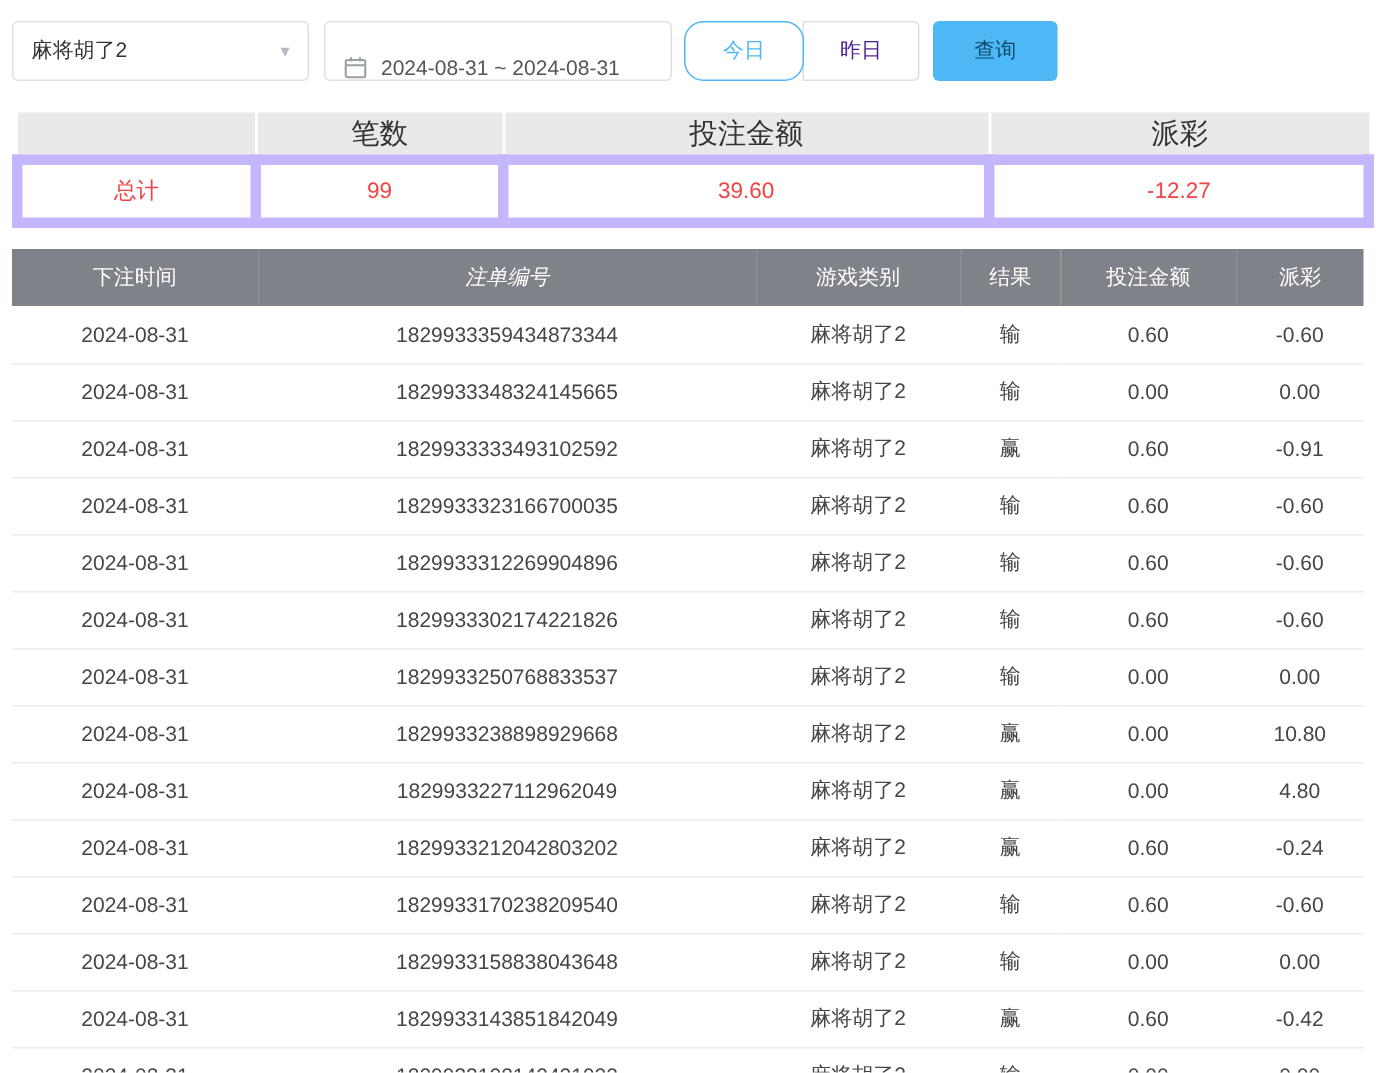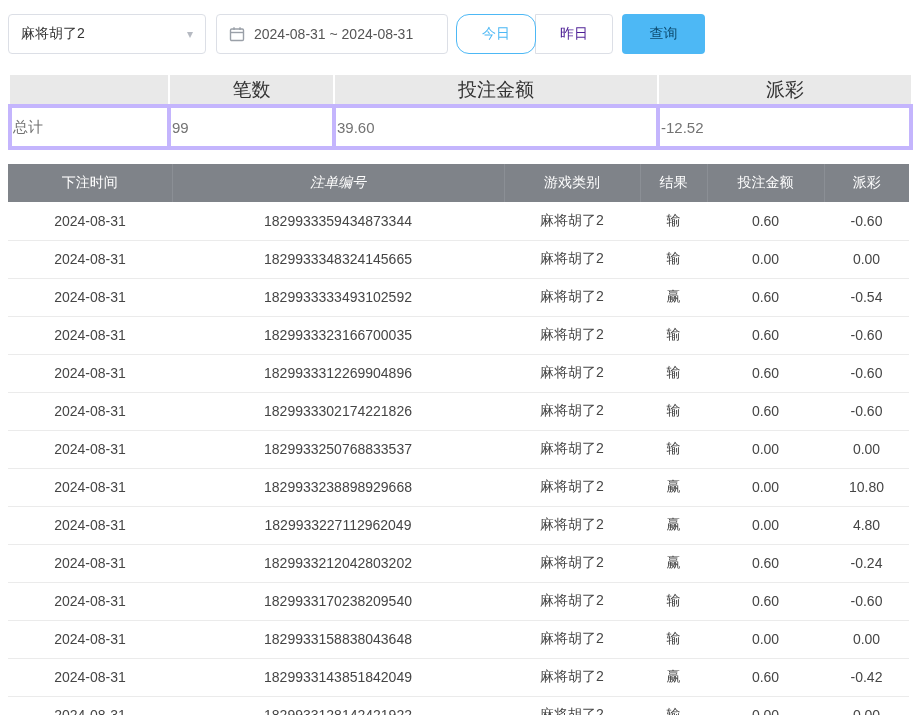--- a/index.html
+++ b/index.html
@@ -30,21 +30,21 @@
     width: 198px; height: 40px;
     border: 1px solid var(--border); border-radius: 4px;
     display: flex; align-items: center; justify-content: space-between;
     padding: 0 12px; font-size: 14px; color: #333; cursor: pointer;
     margin-right: 10px; background: #fff;
   }
   .select-caret { color: #b6bac2; font-size: 12px; }
   .date-box {
     width: 232px; height: 40px;
     border: 1px solid var(--border); border-radius: 4px;
-    display: flex; align-items: center; gap: 9px;
+    display: flex; align-items: flex-end; gap: 9px;
     padding: 0 12px; font-size: 14px; color: #555; cursor: pointer;
     margin-right: 8px; background: #fff;
   }
   .cal-icon { flex: 0 0 auto; display: inline-flex; }
   .btn-group { display: flex; }
   .quick-btn {
     width: 78px; height: 40px;
     background: #fff; border: 1px solid var(--border);
     font-size: 14px; color: #4c1d95; cursor: pointer;
     font-family: inherit; padding: 0;
@@ -65,22 +65,22 @@
   
   table { border-collapse: collapse; table-layout: fixed; }
   .summary { width: 901px; margin-top: 21px; }
   .summary th {
     background: var(--summary-bg); height: 31px;
     font-size: 19px; font-weight: 400; color: #333; text-align: center;
     border-left: 2px solid #fff;
   }
   .summary th:first-child { border-left: none; }
   .summary td {
-    height: 42px; text-align: left; font-size: 15px; color: #737373;
-    border: 4px solid #c4b5fd; background: #fff;
+    height: 42px; text-align: center; font-size: 15px; color: #ef4444;
+    border: 7px solid #c4b5fd; background: #fff;
   }
   .summary .c0 { width: 159px; }
   .summary .c1 { width: 165px; }
   .summary .c2 { width: 324px; }
   .summary .c3 { width: 253px; }
   .neg { color: var(--neg); }
 
   
   .records { width: 901px; margin-top: 14px; }
   .records th {
@@ -138,21 +138,21 @@
         <th class="c1">笔数</th>
         <th class="c2">投注金额</th>
         <th class="c3">派彩</th>
       </tr>
     </thead>
     <tbody>
       <tr>
         <td>总计</td>
         <td>99</td>
         <td>39.60</td>
-        <td class="neg">-12.52</td>
+        <td class="neg">-12.27</td>
       </tr>
     </tbody>
   </table>
 
   <table class="records">
     <thead>
       <tr>
         <th class="k0">下注时间</th>
         <th class="k1">注单编号</th>
         <th class="k2">游戏类别</th>
@@ -177,21 +177,21 @@
           <td>输</td>
           <td>0.00</td>
           <td>0.00</td>
         </tr>
         <tr>
           <td>2024-08-31</td>
           <td>1829933333493102592</td>
           <td>麻将胡了2</td>
           <td>赢</td>
           <td>0.60</td>
-          <td class="neg">-0.54</td>
+          <td class="neg">-0.91</td>
         </tr>
         <tr>
           <td>2024-08-31</td>
           <td>1829933323166700035</td>
           <td>麻将胡了2</td>
           <td>输</td>
           <td>0.60</td>
           <td class="neg">-0.60</td>
         </tr>
         <tr>

